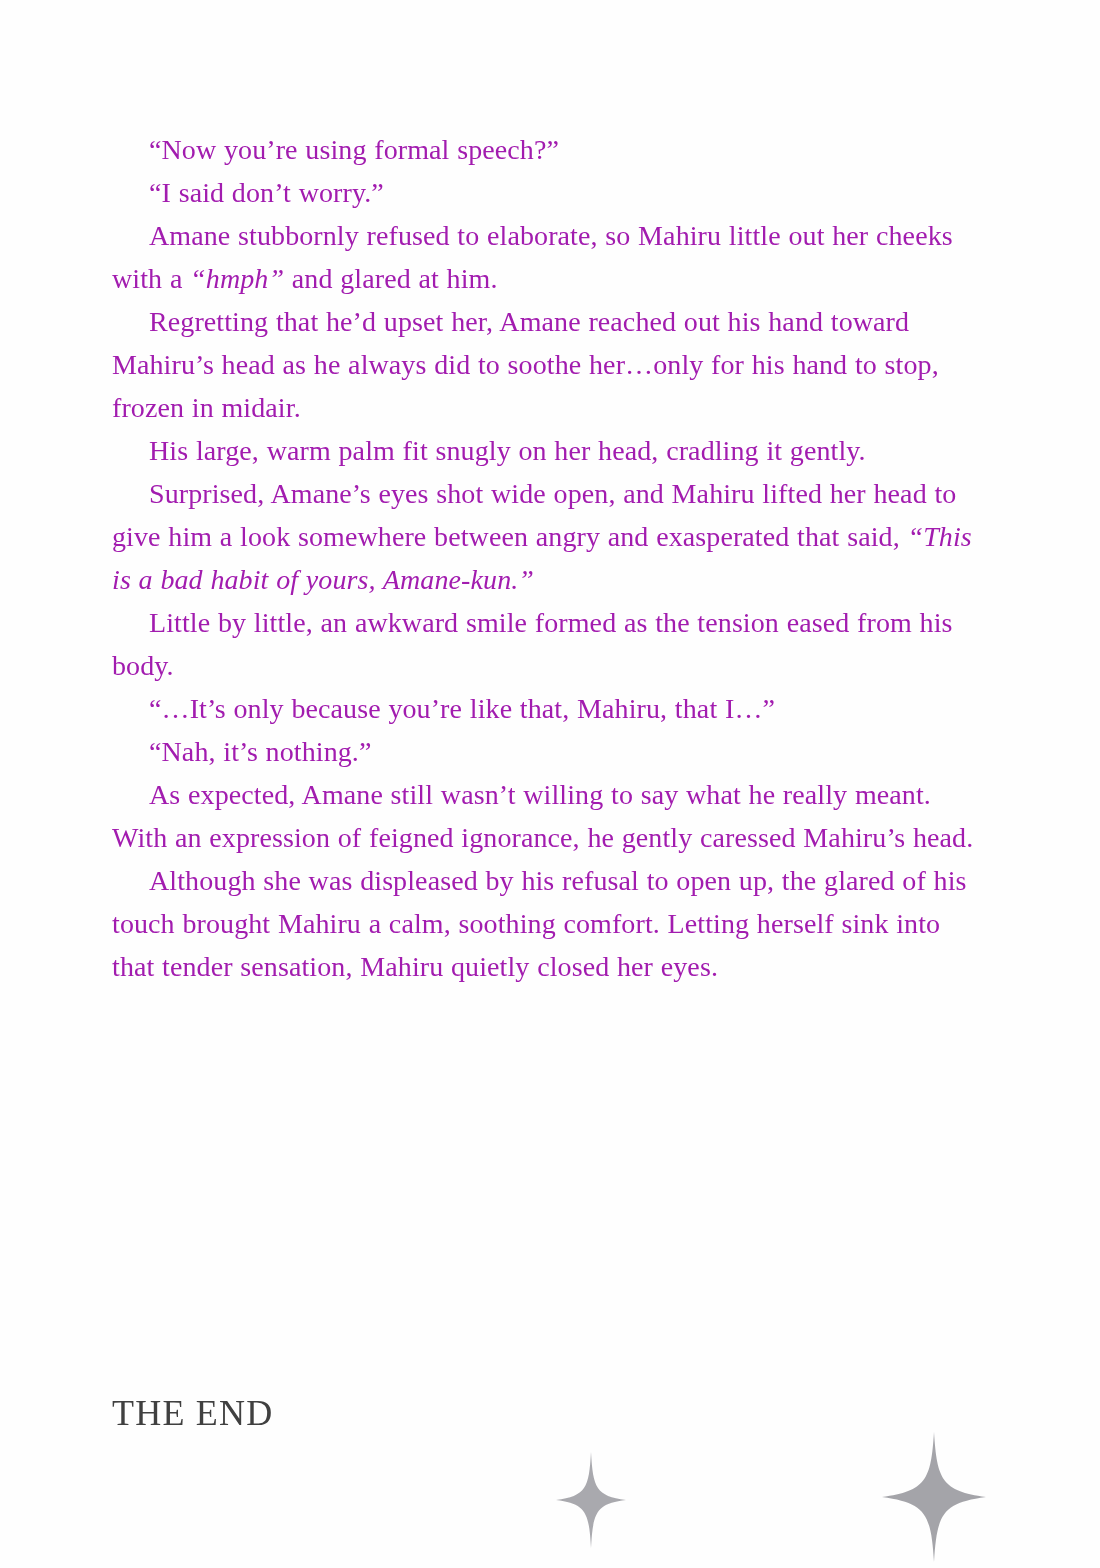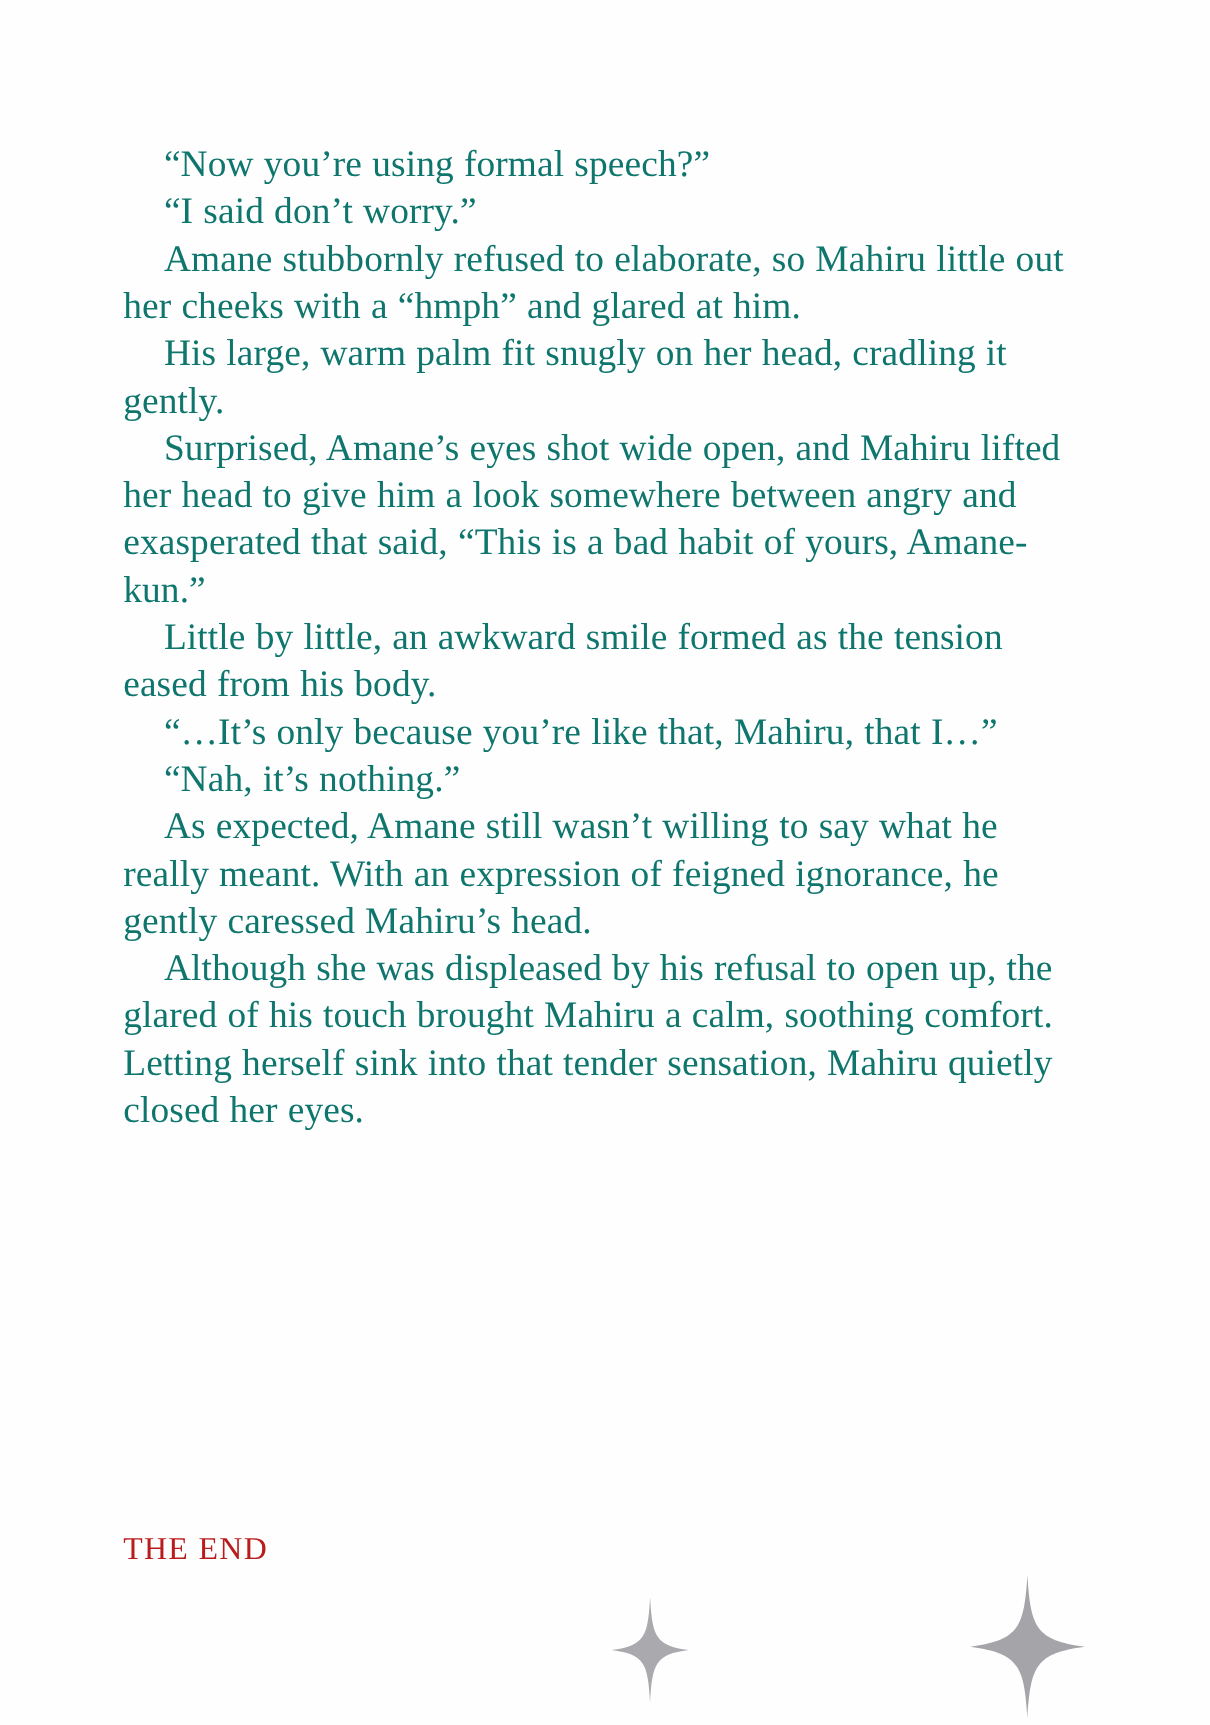--- a/index.html
+++ b/index.html
@@ -23,37 +23,38 @@
     background: #fefefe;
   }
   .text-block {
     position: absolute;
     left: 112px;
     top: 128px;
     width: 876px;
   }
   p.para {
     margin: 0;
-    font-size: 34px;
+    font-size: 28px;
     line-height: 43px;
     text-indent: 37px;
     letter-spacing: 0.1px;
     word-spacing: 0.6px;
-    color: #0f766e;
+    color: #a21caf;
   }
   .ital {
+    font-style: italic;
     margin-top: 22px;
   }
   .end-mark {
     position: absolute;
     left: 112px;
     top: 1392px;
-    font-size: 29px;
+    font-size: 36px;
     letter-spacing: 1.2px;
-    color: #b91c1c;
+    color: #404040;
     font-family: "Liberation Serif", "DejaVu Serif", serif;
   }
   .sparkle {
     position: absolute;
     pointer-events: none;
   }
   .sparkle svg { display: block; }
   #sparkle-left { left: 556px; top: 1452px; }
   #sparkle-right { left: 882px; top: 1432px; }
 </style>
@@ -63,20 +64,21 @@
 <div class="page">
 
   <div class="text-block">
 
     <p class="para">“Now you’re using formal speech?”</p>
 
     <p class="para">“I said don’t worry.”</p>
 
     <p class="para"><span>Amane stubbornly refused to elaborate, so Mahiru little out her cheeks with a </span><span class="ital">“hmph”</span><span> and glared at him.</span></p>
 
+    <p class="para">Regretting that he’d upset her, Amane reached out his hand toward Mahiru’s head as he always did to soothe her…only for his hand to stop, frozen in midair.</p>
 
 
     <p class="para">His large, warm palm fit snugly on her head, cradling it gently.</p>
 
     <p class="para"><span>Surprised, Amane’s eyes shot wide open, and Mahiru lifted her head to give him a look somewhere between angry and exasperated that said, </span><span class="ital">“This is a bad habit of yours, Amane-kun.”</span><span></span></p>
 
     <p class="para">Little by little, an awkward smile formed as the tension eased from his body.</p>
 
     <p class="para">“…It’s only because you’re like that, Mahiru, that I…”</p>
 

